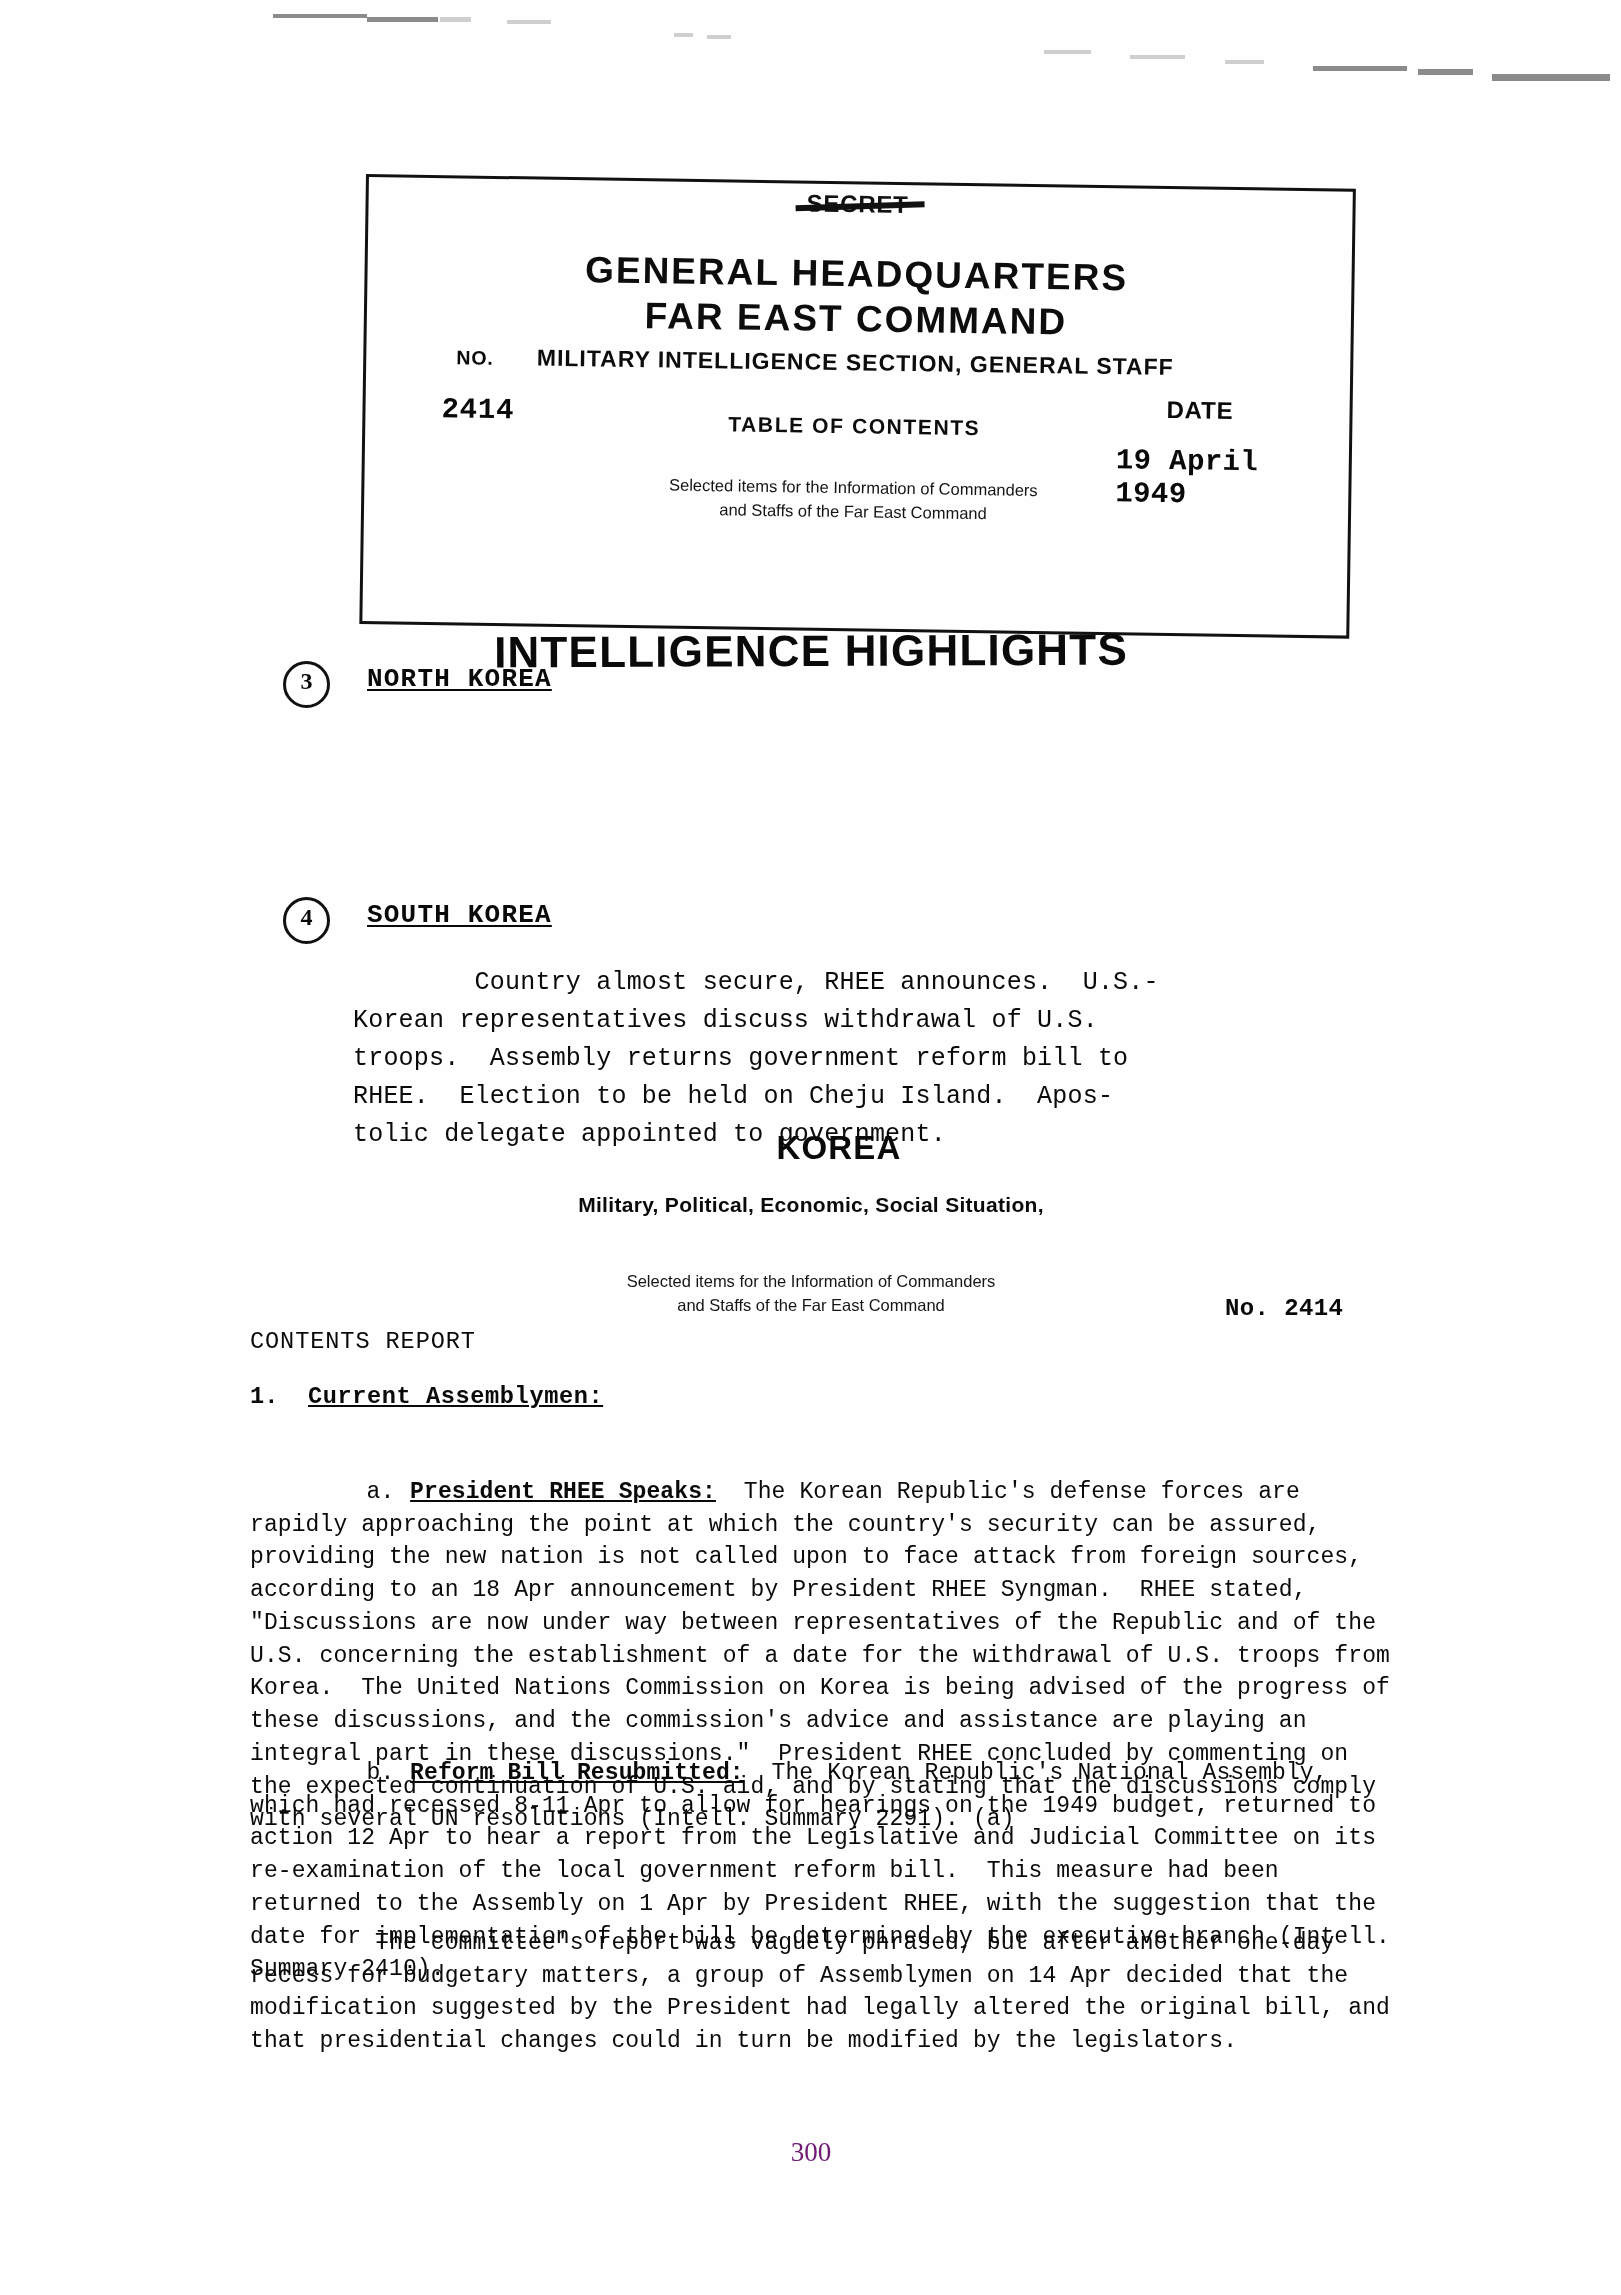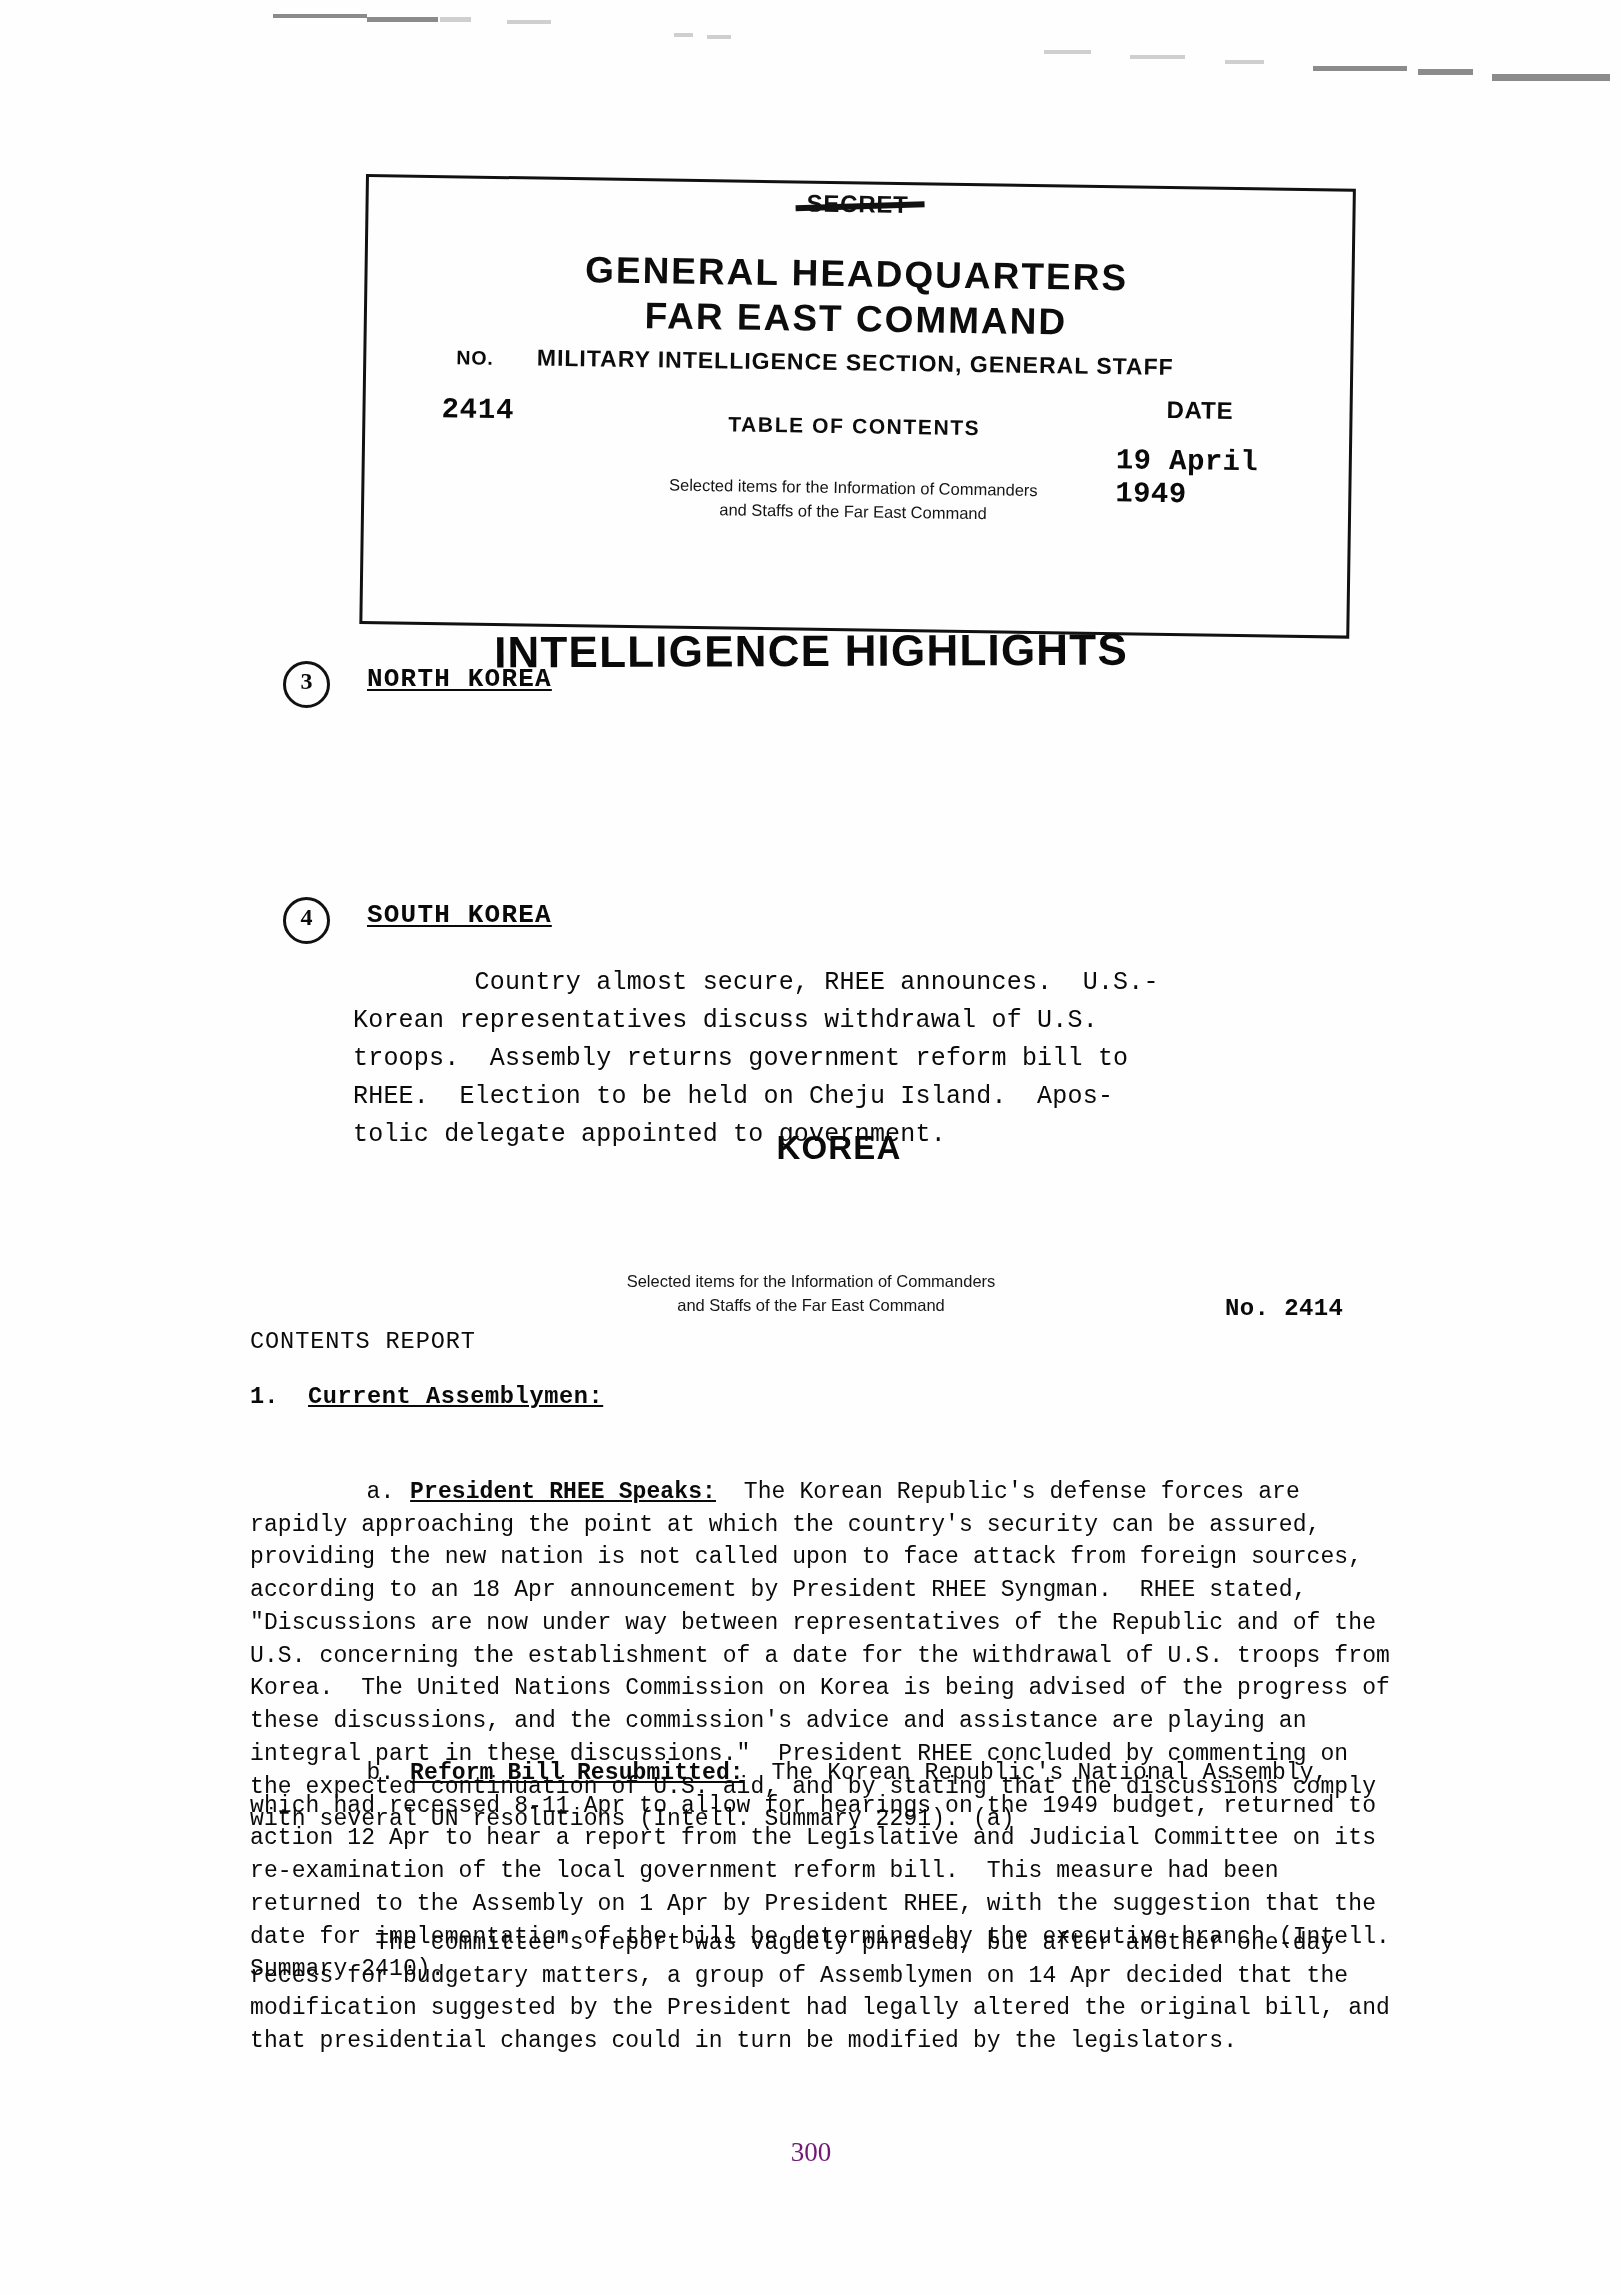--- a/index.html
+++ b/index.html
@@ -341,20 +341,21 @@
   <div class="circled" style="left:283px;top:897px;">4</div>
   <div class="hl-head" style="left:367px;top:900px;">SOUTH KOREA</div>
   <div class="hl-body" style="left:353px;top:964px;">        Country almost secure, RHEE announces.  U.S.-
 Korean representatives discuss withdrawal of U.S.
 troops.  Assembly returns government reform bill to
 RHEE.  Election to be held on Cheju Island.  Apos-
 tolic delegate appointed to government.</div>
 
   <div id="korea-title">KOREA</div>
   <div id="korea-subtitle">
+    <div>Military, Political, Economic, Social Situation,</div>
   </div>
   <div id="korea-note">
     <div>Selected items for the Information of Commanders</div>
     <div>and Staffs of the Far East Command</div>
   </div>
   <div id="report-no">No. 2414</div>
   <div id="political-report">CONTENTS REPORT</div>
 
   <div id="sec-num">1.</div>
   <div id="sec-title">Current Assemblymen:</div>

